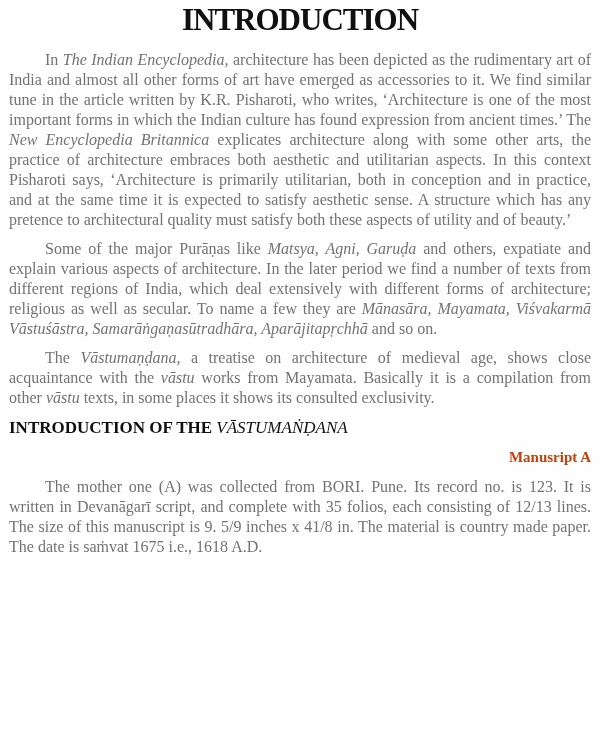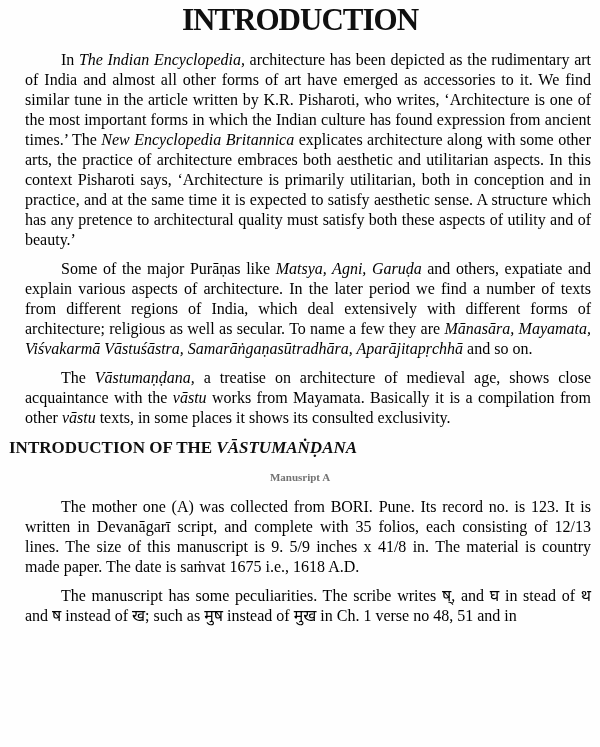--- a/index.html
+++ b/index.html
@@ -23,54 +23,53 @@
   }
   .page-title {
     margin: 0 0 12px 0;
     text-align: center;
     font-size: 31px;
     font-weight: bold;
     letter-spacing: -1px;
     color: #101010;
   }
   .body p {
-    margin: 0 0 9px 16px;
+    margin: 0 0 9px 0;
     font-size: 16px;
     line-height: 20px;
     text-align: justify;
     text-indent: 36px;
-    color: #000000;
+    color: #737373;
   }
   .body p:last-child { margin-bottom: 0; }
   .body h2 {
     margin: 3px 0 9px 0;
     font-size: 17px;
     line-height: 21px;
     font-weight: bold;
     text-align: left;
     color: #101010;
   }
   .body h3 {
     margin: 8px 0 9px 0;
-    font-size: 11px;
+    font-size: 15px;
     line-height: 21px;
     font-weight: bold;
-    text-align: center;
-    color: #737373;
+    text-align: right;
+    color: #c2410c;
   }
   .body em { font-style: italic; }
-  .body h2 em { font-style: italic; font-weight: bold; }
+  .body h2 em { font-style: italic; font-weight: normal; }
 </style>
 </head>
 <body>
 
 <div class="page">
   <h1 class="page-title">INTRODUCTION</h1>
   <div class="body">
       <p><span>In </span><em>The Indian Encyclopedia,</em><span> architecture has been depicted as the rudimentary art of India and almost all other forms of art have emerged as accessories to it. We find similar tune in the article written by K.R. Pisharoti, who writes, ‘Architecture is one of the most important forms in which the Indian culture has found expression from ancient times.’ The </span><em>New Encyclopedia Britannica</em><span> explicates architecture along with some other arts, the practice of architecture embraces both aesthetic and utilitarian aspects. In this context Pisharoti says, ‘Architecture is primarily utilitarian, both in conception and in practice, and at the same time it is expected to satisfy aesthetic sense. A structure which has any pretence to architectural quality must satisfy both these aspects of utility and of beauty.’</span></p>
       <p><span>Some of the major Purāṇas like </span><em>Matsya, Agni, Garuḍa</em><span> and others, expatiate and explain various aspects of architecture. In the later period we find a number of texts from different regions of India, which deal extensively with different forms of architecture; religious as well as secular. To name a few they are </span><em>Mānasāra, Mayamata, Viśvakarmā Vāstuśāstra, Samarāṅgaṇasūtradhāra, Aparājitapṛchhā</em><span> and so on.</span></p>
       <p><span>The </span><em>Vāstumaṇḍana,</em><span> a treatise on architecture of medieval age, shows close acquaintance with the </span><em>vāstu</em><span> works from Mayamata. Basically it is a compilation from other </span><em>vāstu</em><span> texts, in some places it shows its consulted exclusivity.</span></p>
       <h2><span>INTRODUCTION OF THE </span><em>VĀSTUMAṄḌANA</em></h2>
       <h3><span>Manusript A</span></h3>
       <p><span>The mother one (A) was collected from BORI. Pune. Its record no. is 123. It is written in Devanāgarī script, and complete with 35 folios, each consisting of 12/13 lines. The size of this manuscript is 9. 5/9 inches x 41/8 in. The material is country made paper. The date is saṁvat 1675 i.e., 1618 A.D.</span></p>
-      <p><span>The manuscript has some peculiarities. The scribe writes ष्, and घ in stead of थ and ष instead of ख; such as मुष instead of मुख in Ch. 1 verse no 48, 51 and in</span></p>
     </div>
 </div>
 
 </body></html>

